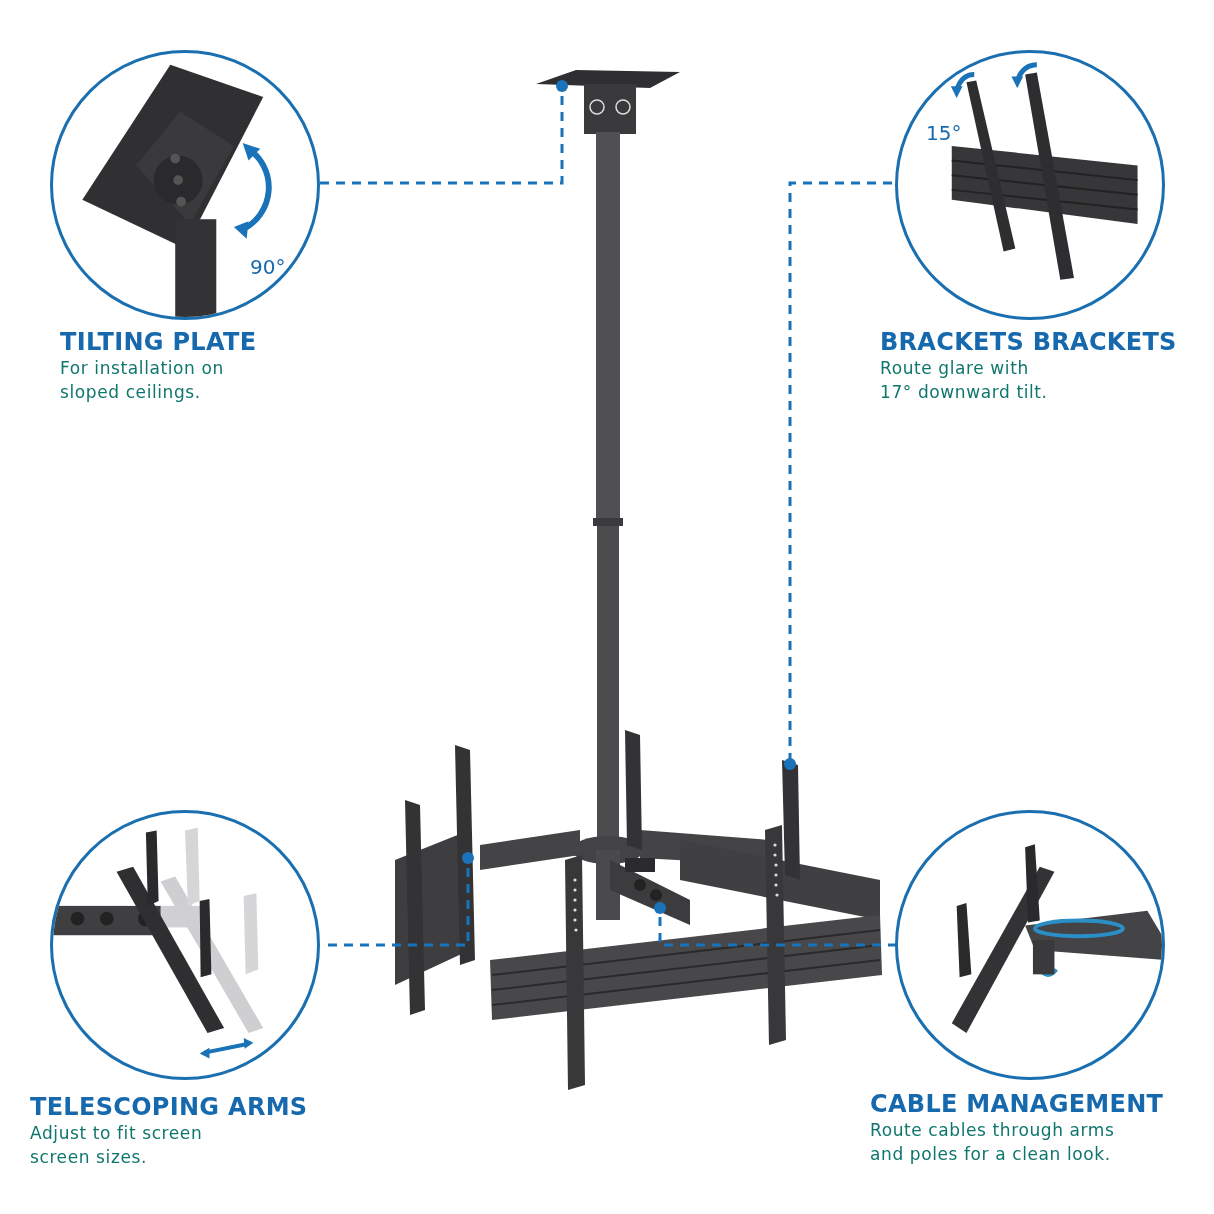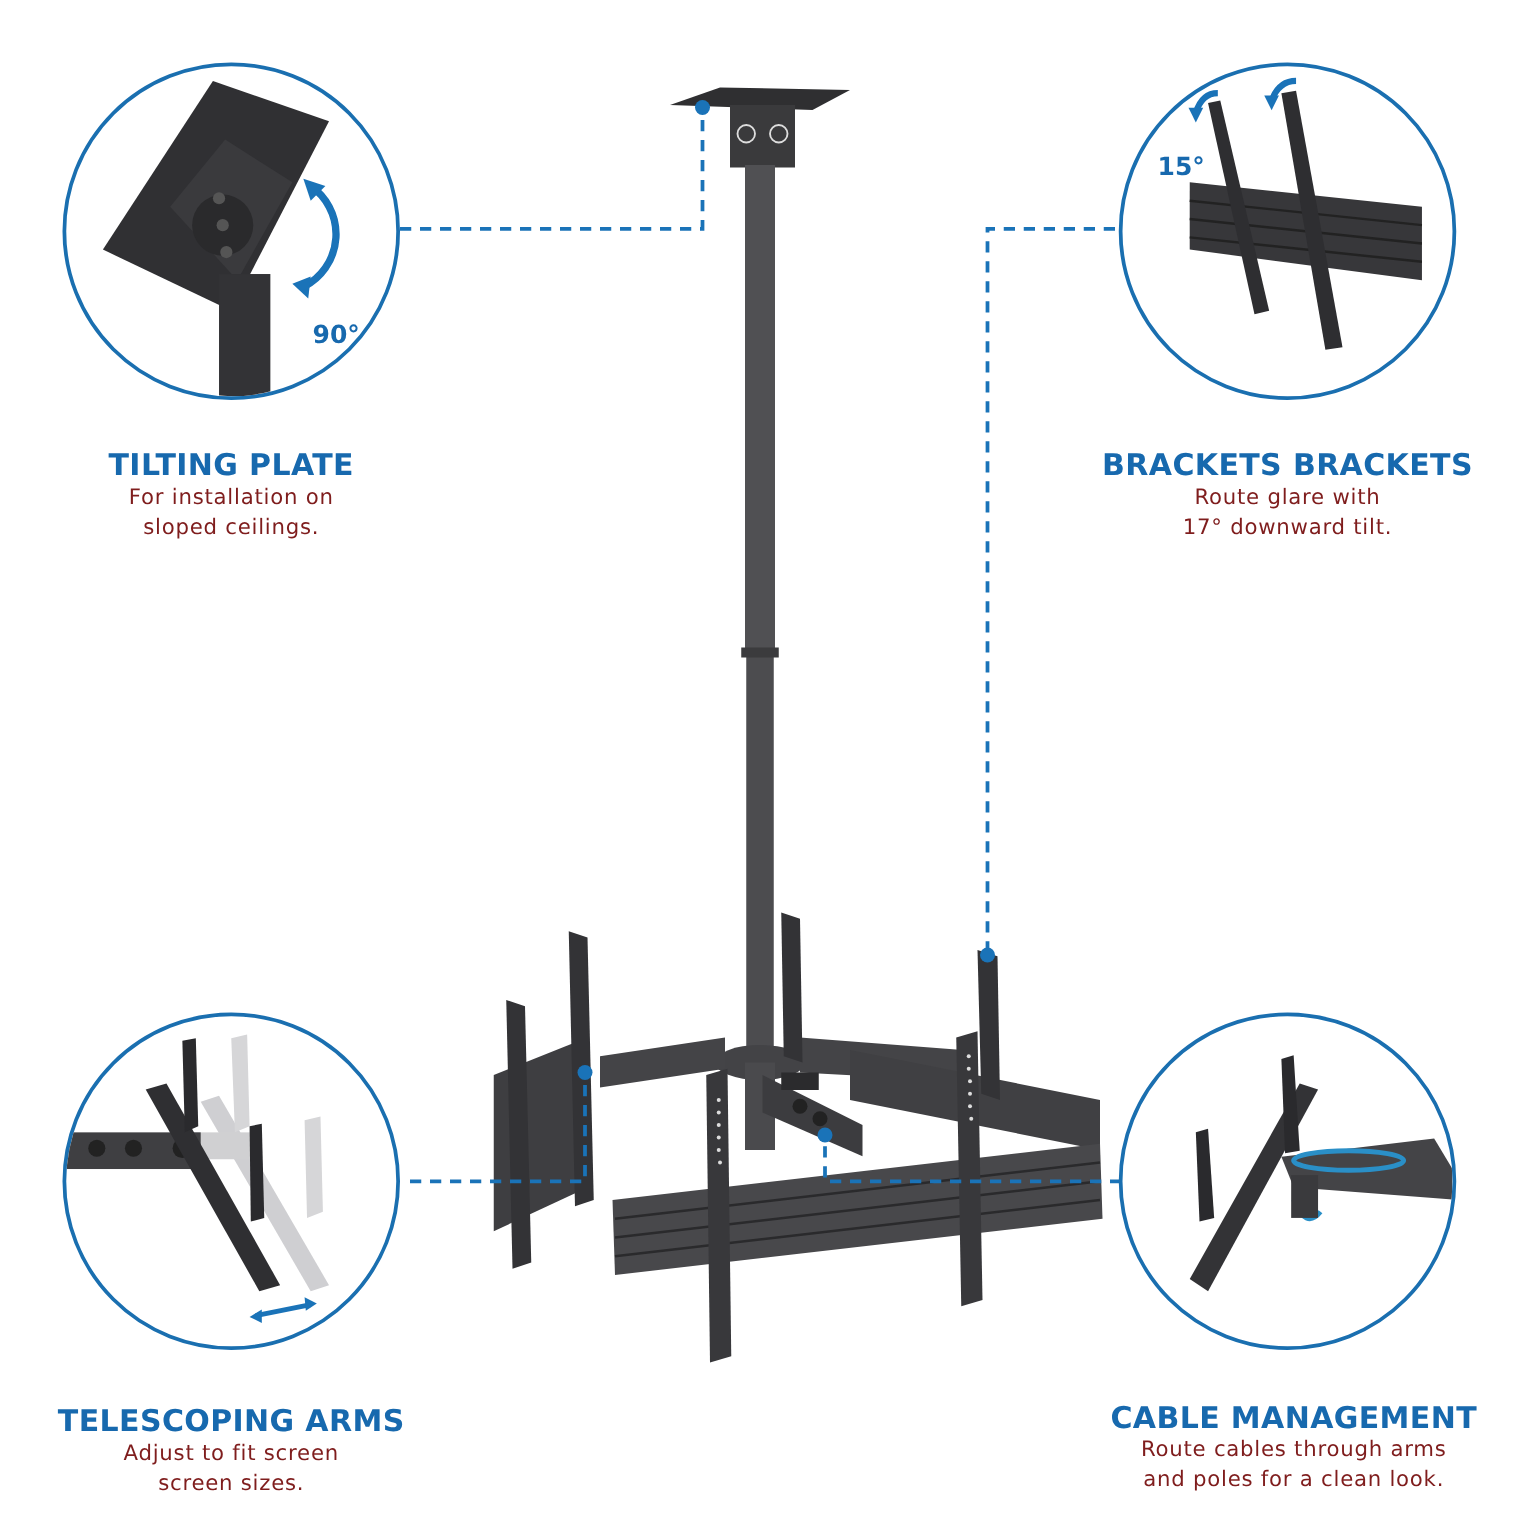--- a/index.html
+++ b/index.html
@@ -1,26 +1,26 @@
 <!DOCTYPE html>
 <html><head>
 <meta charset="utf-8">
 <style>
   html, body { margin: 0; padding: 0; background: #ffffff; }
   body { width: 1214px; height: 1214px; position: relative; overflow: hidden;
          font-family: "DejaVu Sans", "Liberation Sans", sans-serif; }
   .circle { position: absolute; width: 270px; height: 270px; border-radius: 50%;
             border: 3px solid #1a6fb0; box-sizing: border-box; background: #fff; overflow: hidden; }
   .circle svg { position: absolute; left: 0; top: 0; width: 100%; height: 100%; }
-  .caption { position: absolute; text-align: center; margin-top: 30px; }
+  .caption { position: absolute; text-align: left; }
   .caption .title { color: #1769ae; font-weight: bold; font-size: 24px; letter-spacing: 0.3px; line-height: 28px; white-space: nowrap; }
-  .caption .desc { color: #7f1d1d; font-size: 17px; line-height: 24px; letter-spacing: 0.6px; }
+  .caption .desc { color: #0f766e; font-size: 17px; line-height: 24px; letter-spacing: 0.6px; }
   .connector { position: absolute; left: 0; top: 0; width: 1214px; height: 1214px; pointer-events: none; }
   .main-product { position: absolute; left: 0; top: 0; width: 1214px; height: 1214px; }
-  .overlay-text { position: absolute; color: #1769ae; font-weight: bold; font-size: 20px; }
+  .overlay-text { position: absolute; color: #1769ae; font-weight: normal; font-size: 20px; }
 </style>
 </head>
 <body>
 
 <svg class="main-product" viewBox="0 0 1214 1214">
 
   <polygon points="536,84 576,70 680,72 650,88" fill="#2f2f31"></polygon>
   <rect x="584" y="84" width="52" height="50" fill="#3a3a3c"></rect>
   <circle cx="597" cy="107" r="7" fill="none" stroke="#ddd" stroke-width="1.5"></circle>
   <circle cx="623" cy="107" r="7" fill="none" stroke="#ddd" stroke-width="1.5"></circle>

